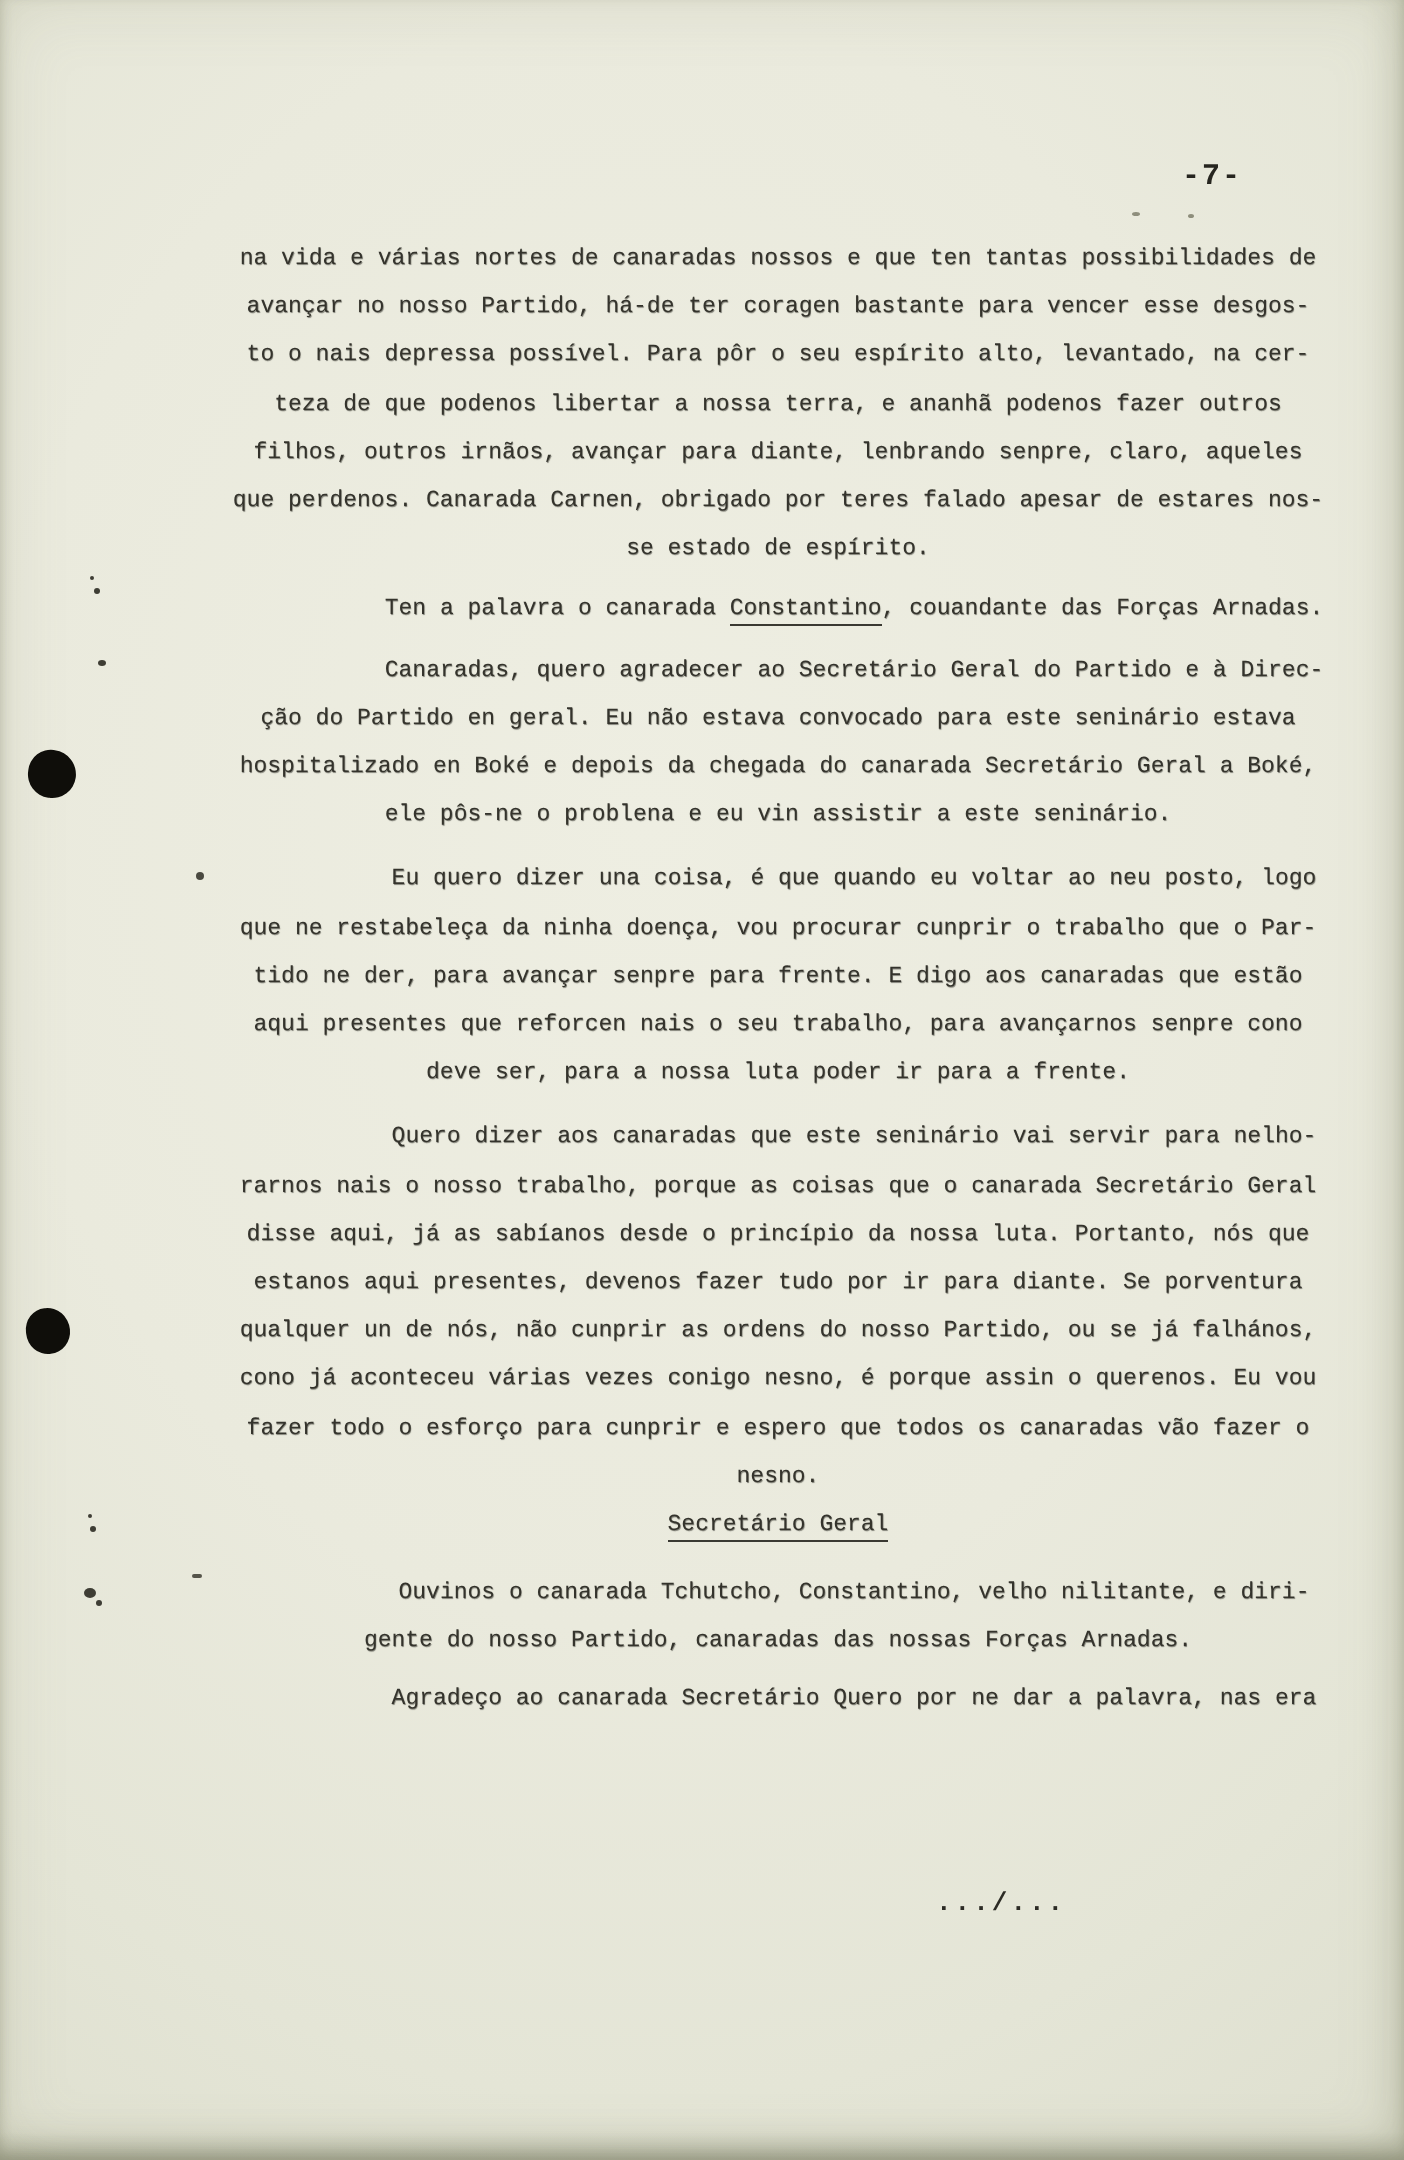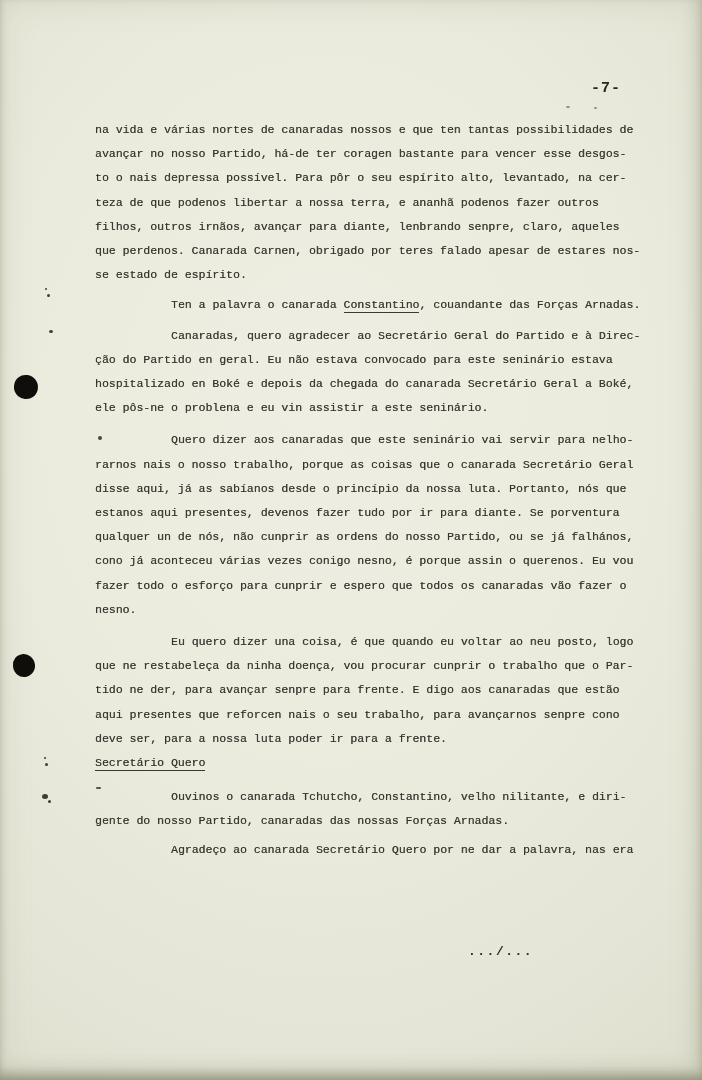--- a/index.html
+++ b/index.html
@@ -28,20 +28,21 @@
   .page-number {
     position: absolute; left: 591px; top: 80px;
     font-size: 15px; font-weight: bold; letter-spacing: 1px;
     color: #26251f;
   }
   .text-block {
     position: absolute; left: 95px; top: 118px; width: 588px;
     font-size: 11.5px; line-height: 24.2px;
     color: #34332c;
     text-shadow: 0.3px 0.3px 0.4px rgba(48,47,40,0.55);
+    text-align: center;
   }
   .para { margin: 0; white-space: pre-wrap; }
   .para.indent { text-indent: 76px; }
   .mt4  { margin-top: 4px; }
   .mt6  { margin-top: 6px; }
   .mt8  { margin-top: 8px; }
   .mt10 { margin-top: 10px; }
   .u { border-bottom: 1.2px solid #3a3932; padding-bottom: 0.5px; }
   .heading {
     margin: 0; font-size: 11.5px; line-height: 24.2px; font-weight: normal;
@@ -88,37 +89,37 @@
 que perdenos. Canarada Carnen, obrigado por teres falado apesar de estares nos-
 se estado de espírito.</p>
 
     <p class="para indent mt6"><span>Ten a palavra o canarada </span><span class="u">Constantino</span><span>, couandante das Forças Arnadas.</span></p>
 
     <p class="para indent mt6">Canaradas, quero agradecer ao Secretário Geral do Partido e à Direc-
 ção do Partido en geral. Eu não estava convocado para este seninário estava
 hospitalizado en Boké e depois da chegada do canarada Secretário Geral a Boké,
 ele pôs-ne o problena e eu vin assistir a este seninário.</p>
 
+    <p class="para indent mt8">Eu quero dizer una coisa, é que quando eu voltar ao neu posto, logo
+que ne restabeleça da ninha doença, vou procurar cunprir o trabalho que o Par-
+tido ne der, para avançar senpre para frente. E digo aos canaradas que estão
+aqui presentes que reforcen nais o seu trabalho, para avançarnos senpre cono
+deve ser, para a nossa luta poder ir para a frente.</p>
+
     <p class="para indent mt8">Quero dizer aos canaradas que este seninário vai servir para nelho-
 rarnos nais o nosso trabalho, porque as coisas que o canarada Secretário Geral
 disse aqui, já as sabíanos desde o princípio da nossa luta. Portanto, nós que
 estanos aqui presentes, devenos fazer tudo por ir para diante. Se porventura
 qualquer un de nós, não cunprir as ordens do nosso Partido, ou se já falhános,
 cono já aconteceu várias vezes conigo nesno, é porque assin o querenos. Eu vou
 fazer todo o esforço para cunprir e espero que todos os canaradas vão fazer o
 nesno.</p>
 
-    <p class="para indent mt8">Eu quero dizer una coisa, é que quando eu voltar ao neu posto, logo
-que ne restabeleça da ninha doença, vou procurar cunprir o trabalho que o Par-
-tido ne der, para avançar senpre para frente. E digo aos canaradas que estão
-aqui presentes que reforcen nais o seu trabalho, para avançarnos senpre cono
-deve ser, para a nossa luta poder ir para a frente.</p>
 
-
-    <h2 class="heading mt8"><span>Secretário Quero</span></h2>
+    <h2 class="heading mt8"><span>Secretário Geral</span></h2>
 
     <p class="para indent mt10">Ouvinos o canarada Tchutcho, Constantino, velho nilitante, e diri-
 gente do nosso Partido, canaradas das nossas Forças Arnadas.</p>
 
 
     <p class="para indent mt4">Agradeço ao canarada Secretário Quero por ne dar a palavra, nas era</p>
   </div>
 
   <div class="footer-mark">.../...</div>
 

